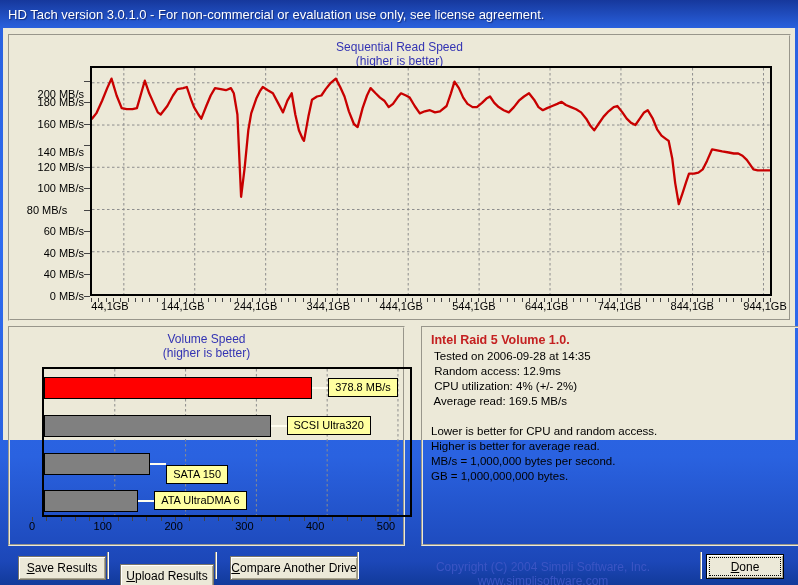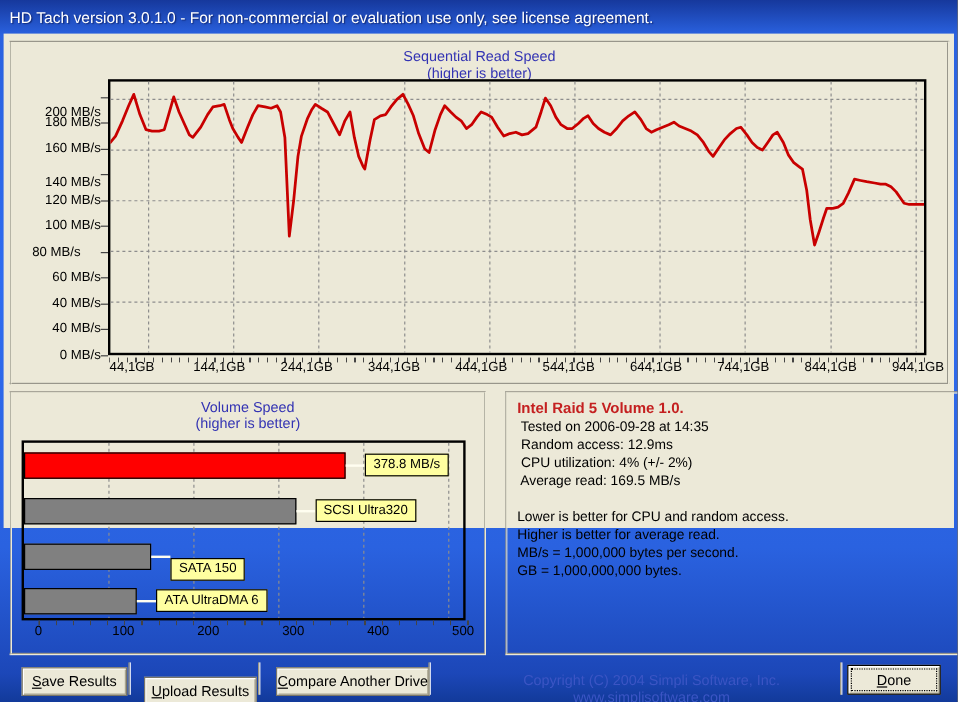--- a/index.html
+++ b/index.html
@@ -25,21 +25,21 @@
   .info-panel{left:418px;top:298px;width:381px;height:220px;padding:3px 8px;}
   .chart-title{position:absolute;left:0;right:0;text-align:center;color:#3333b3;font-size:12px;}
   .t1{top:4px;} .t2{top:18px;}
   .seq-plot{position:absolute;left:80px;top:30px;width:682px;height:230px;border:2px solid #000;}
   .seq-plot svg{position:absolute;left:0;top:0;}
   .y-label{position:absolute;width:74px;left:0;text-align:right;font-size:11px;color:#000;height:12px;line-height:12px;}
   .y-tick{position:absolute;left:74px;width:6px;height:1px;background:#444;}
   .x-label{position:absolute;width:60px;text-align:center;font-size:11px;color:#000;top:264px;}
   .tickstrip{position:absolute;left:81px;top:262px;width:680px;height:4px;
     background:repeating-linear-gradient(90deg,#444 0 1px,transparent 1px 7.3px);}
-  .burst-plot{position:absolute;left:8px;top:39px;width:370px;height:150px;border:2px solid #000;}
+  .burst-plot{position:absolute;left:32px;top:39px;width:370px;height:150px;border:2px solid #000;}
   .burst-inner{position:absolute;left:0;top:0;width:366px;height:146px;}
   .burst-inner svg{position:absolute;left:0;top:0;}
   .bar{position:absolute;height:22px;border:1px solid #000;}
   .bar-connector{position:absolute;height:2px;background:#fffef0;}
   .bar-label{position:absolute;height:19px;line-height:17px;font-size:11px;padding:0 6px;
     background:#ffffa0;border:1px solid #000;white-space:nowrap;color:#000;}
   .bx-label{position:absolute;width:44px;text-align:center;font-size:11px;color:#000;top:192px;}
   .burst-tickstrip{position:absolute;left:22px;top:189px;width:366px;height:4px;
     background:repeating-linear-gradient(90deg,#444 0 1px,transparent 1px 14.3px);}
   .drive-name{color:#c42020;font-weight:bold;font-size:12.5px;margin:2px 0 2px 0;}

